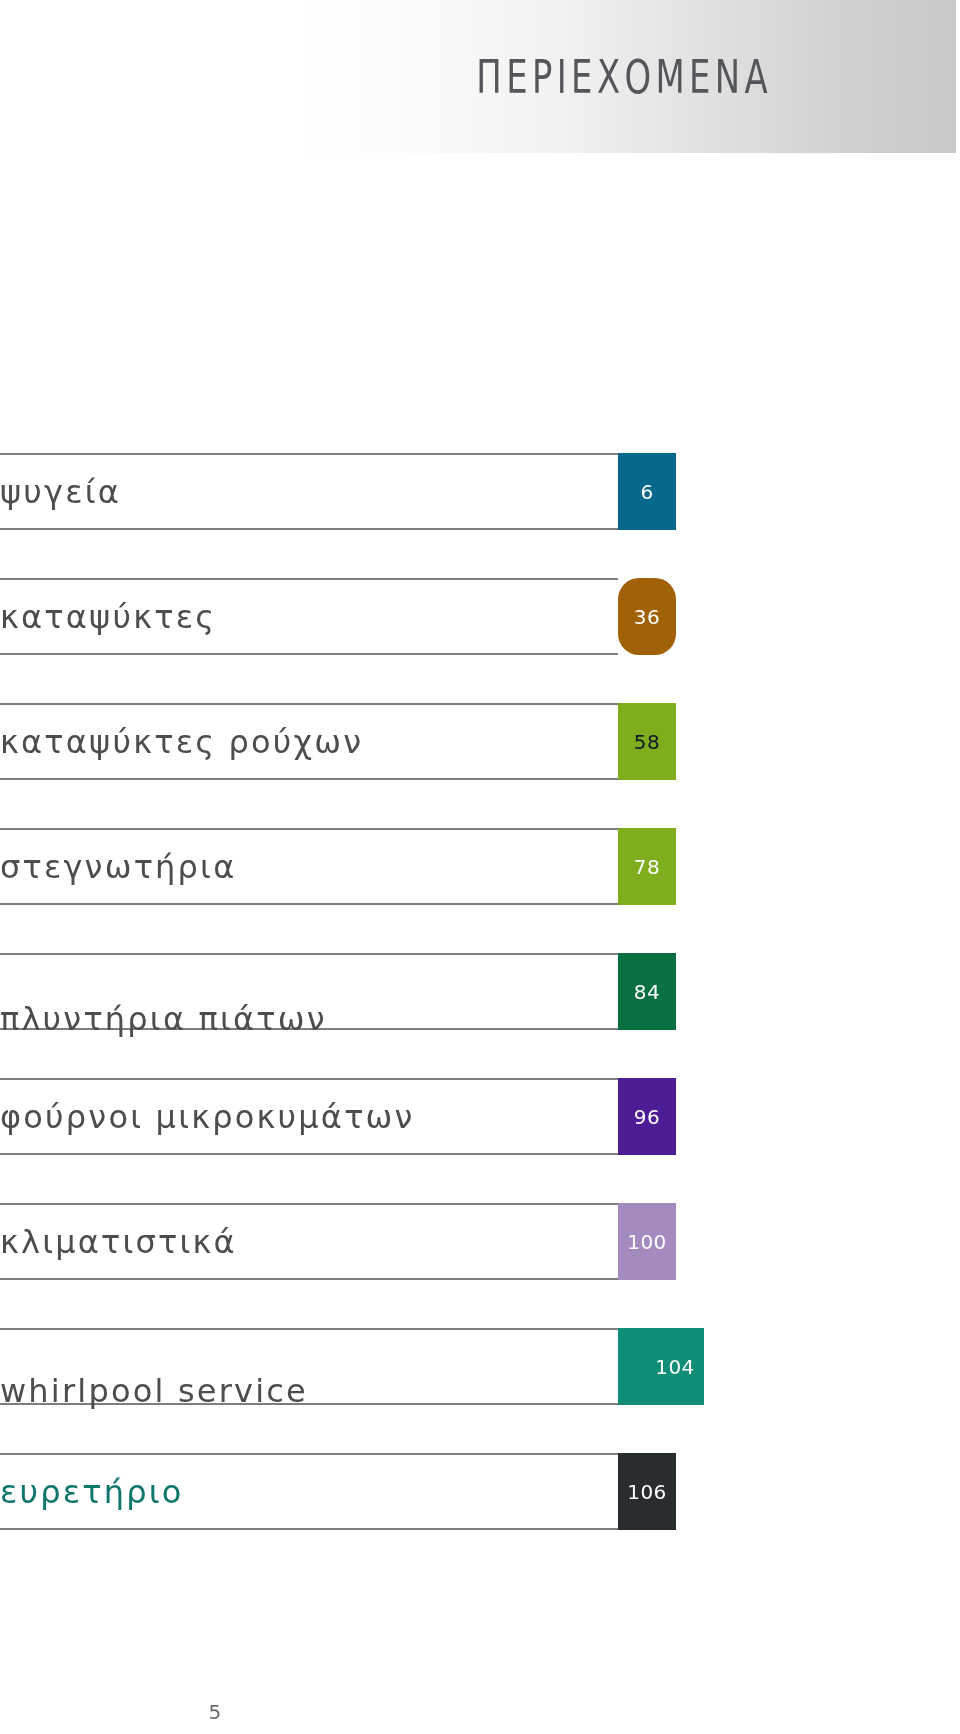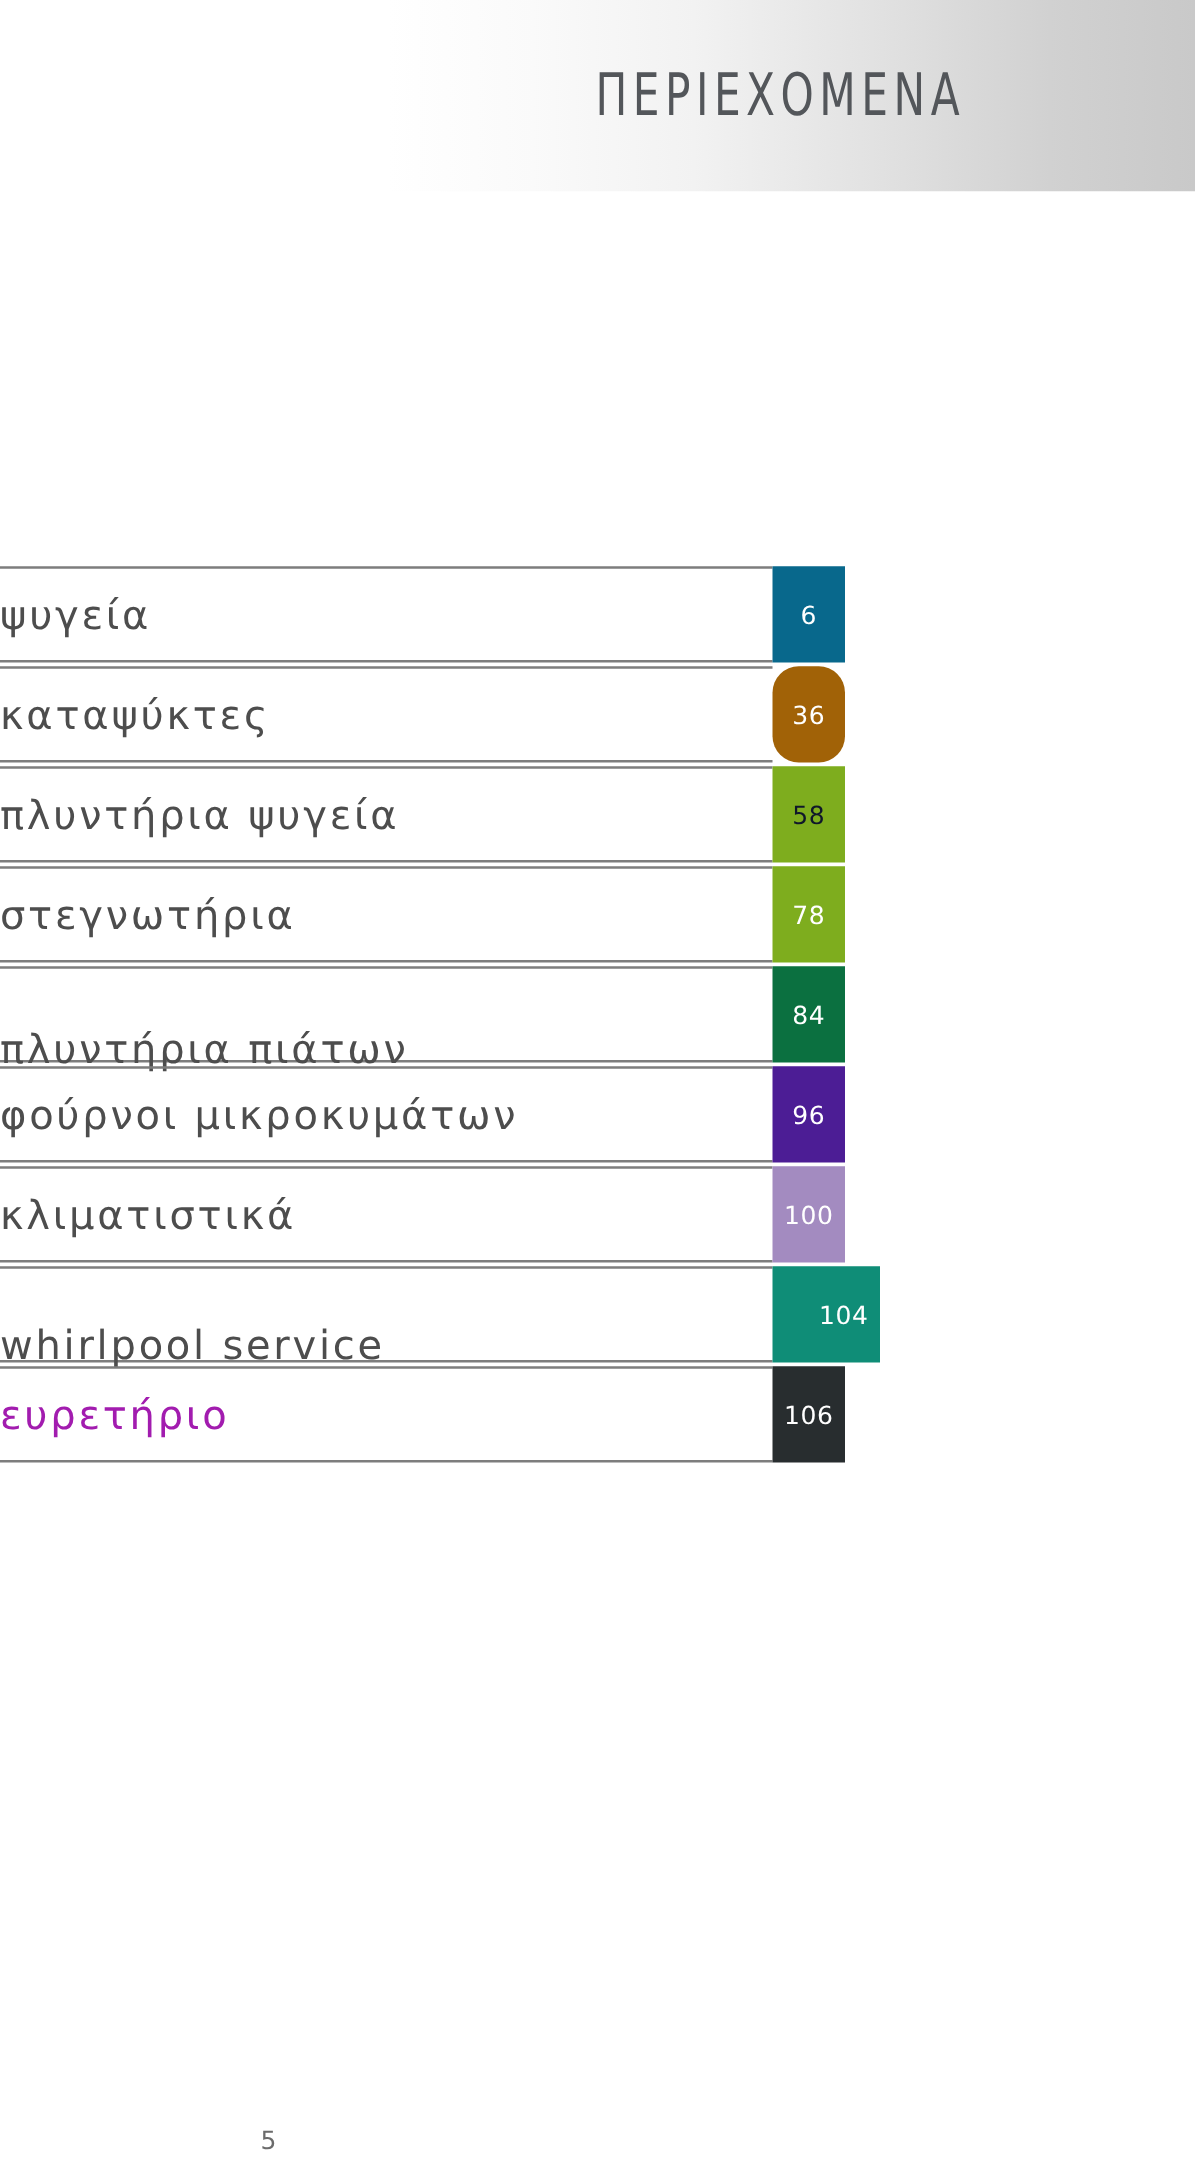--- a/index.html
+++ b/index.html
@@ -48,21 +48,21 @@
 
   
   #toc-list {
     position: absolute;
     left: 0;
     top: 453px;
     width: 676px;
   }
   .toc-row {
     position: relative;
-    height: 80px;
+    height: 125px;
   }
   .toc-rule-area {
     position: absolute;
     left: 0;
     top: 0;
     width: 618px;
     height: 77px;
     border-top: 2px solid #7d7d7d;
     border-bottom: 2px solid #7d7d7d;
     box-sizing: border-box;
@@ -118,21 +118,21 @@
       <div class="toc-label" style="color: rgb(77, 77, 77);">ψυγεία</div>
       <div class="toc-page-block" style="background: rgb(8, 104, 140); color: rgb(255, 255, 255);">6</div>
     </div>
     <div class="toc-row">
       <div class="toc-rule-area" style="border-top-color: rgb(125, 125, 125); border-bottom-color: rgb(125, 125, 125);"></div>
       <div class="toc-label" style="color: rgb(77, 77, 77);">καταψύκτες</div>
       <div class="toc-page-block" style="background: #a16207; color: rgb(255, 255, 255); border-radius: 21px;">36</div>
     </div>
     <div class="toc-row">
       <div class="toc-rule-area" style="border-top-color: rgb(125, 125, 125); border-bottom-color: rgb(125, 125, 125);"></div>
-      <div class="toc-label" style="color: rgb(77, 77, 77);">πλυντήρια ψυγεία</div>
+      <div class="toc-label" style="color: rgb(77, 77, 77);">καταψύκτες ρούχων</div>
       <div class="toc-page-block" style="background: rgb(126, 173, 30); color: #0f172a;">58</div>
     </div>
     <div class="toc-row">
       <div class="toc-rule-area" style="border-top-color: rgb(125, 125, 125); border-bottom-color: rgb(125, 125, 125);"></div>
       <div class="toc-label" style="color: rgb(77, 77, 77);">στεγνωτήρια</div>
       <div class="toc-page-block" style="background: rgb(126, 173, 30); color: rgb(255, 255, 255);">78</div>
     </div>
     <div class="toc-row">
       <div class="toc-rule-area" style="border-top-color: rgb(125, 125, 125); border-bottom-color: rgb(125, 125, 125);"></div>
       <div class="toc-label" style="color: rgb(77, 77, 77); margin-top: 27px;">πλυντήρια πιάτων</div>
@@ -148,18 +148,18 @@
       <div class="toc-label" style="color: rgb(77, 77, 77);">κλιματιστικά</div>
       <div class="toc-page-block" style="background: rgb(163, 139, 192); color: rgb(255, 255, 255);">100</div>
     </div>
     <div class="toc-row">
       <div class="toc-rule-area" style="border-top-color: rgb(125, 125, 125); border-bottom-color: rgb(125, 125, 125);"></div>
       <div class="toc-label" style="color: rgb(77, 77, 77); margin-top: 24px;">whirlpool service</div>
       <div class="toc-page-block" style="background: rgb(15, 141, 119); color: rgb(255, 255, 255); padding-left: 28px;">104</div>
     </div>
     <div class="toc-row">
       <div class="toc-rule-area" style="border-top-color: rgb(125, 125, 125); border-bottom-color: rgb(125, 125, 125);"></div>
-      <div class="toc-label" style="color: #a21caf;">ευρετήριο</div>
+      <div class="toc-label" style="color: #0f766e;">ευρετήριο</div>
       <div class="toc-page-block" style="background: rgb(40, 45, 47); color: rgb(255, 255, 255);">106</div>
     </div>
   </div>
 
 <div id="footer-page-number" style="color: rgb(107, 107, 107);">5</div>
 
 </body></html>

